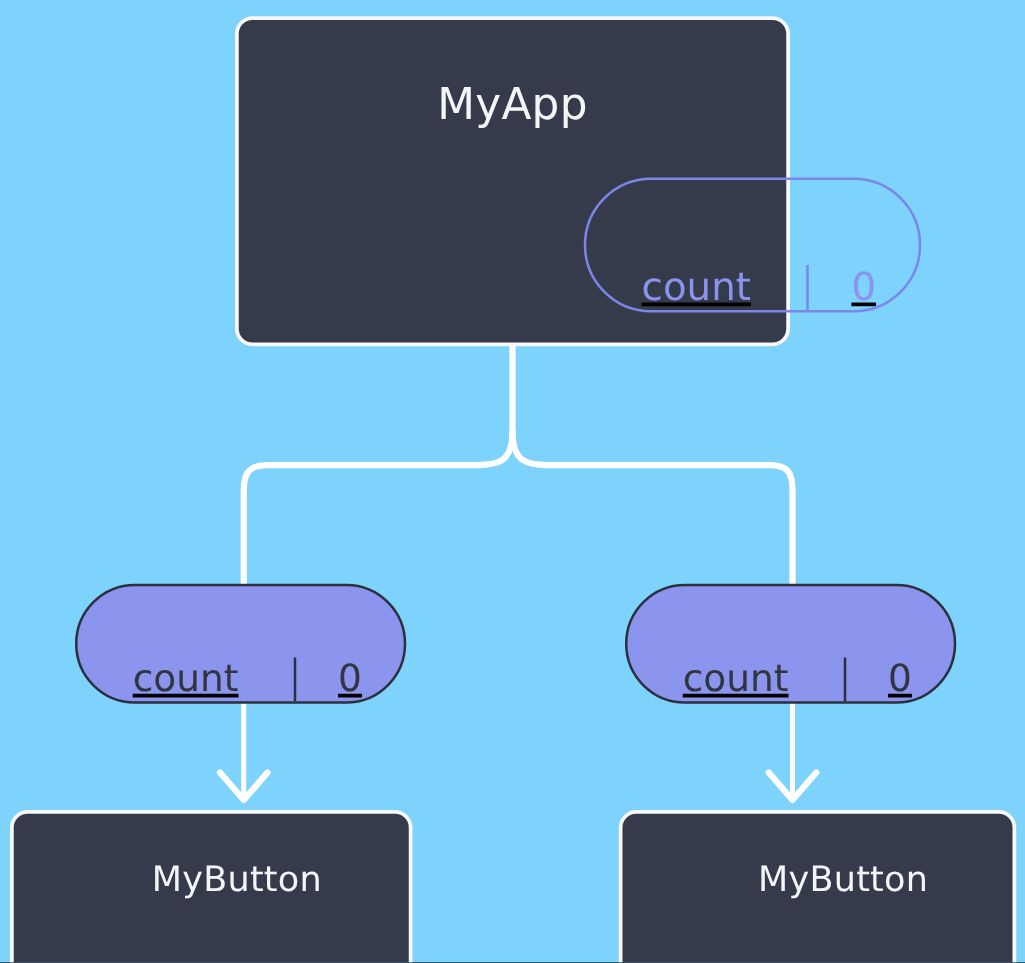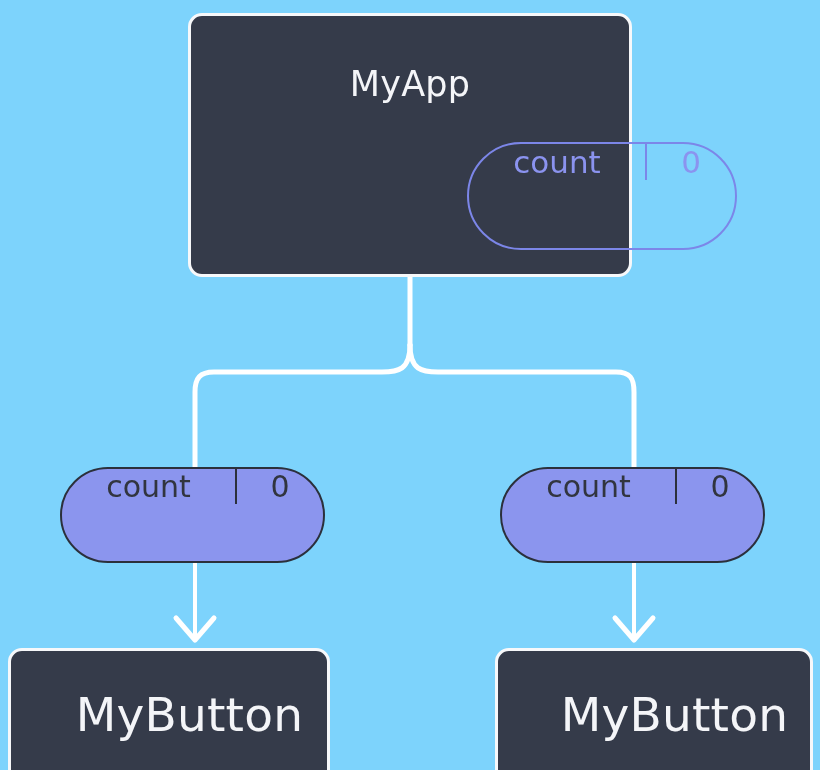--- a/index.html
+++ b/index.html
@@ -42,30 +42,31 @@
     letter-spacing: 0.2px;
     white-space: nowrap;
   }
 
   #app-box { left: 188px; top: 13px; width: 444px; height: 264px; }
   #app-title { top: 48px; font-size: 35px; }
 
   .button-box { height: 140px; }
   #btn-left-box  { left: 8px;   top: 648px; width: 322px; }
   #btn-right-box { left: 495px; top: 648px; width: 318px; }
-  .button-title { top: 36px; font-size: 47px; padding-left: 41px; }
+  .button-title { top: 36px; font-size: 28px; padding-left: 41px; }
 
   
   .pill {
     position: absolute;
     box-sizing: border-box;
     display: flex;
-    align-items: flex-start;
+    align-items: flex-end;
     border-radius: 999px;
     overflow: hidden;
+    text-decoration: underline;
   }
   .pill-key, .pill-val {
     display: flex;
     align-items: center;
     justify-content: center;
     box-sizing: border-box;
     white-space: nowrap;
   }
 
   

